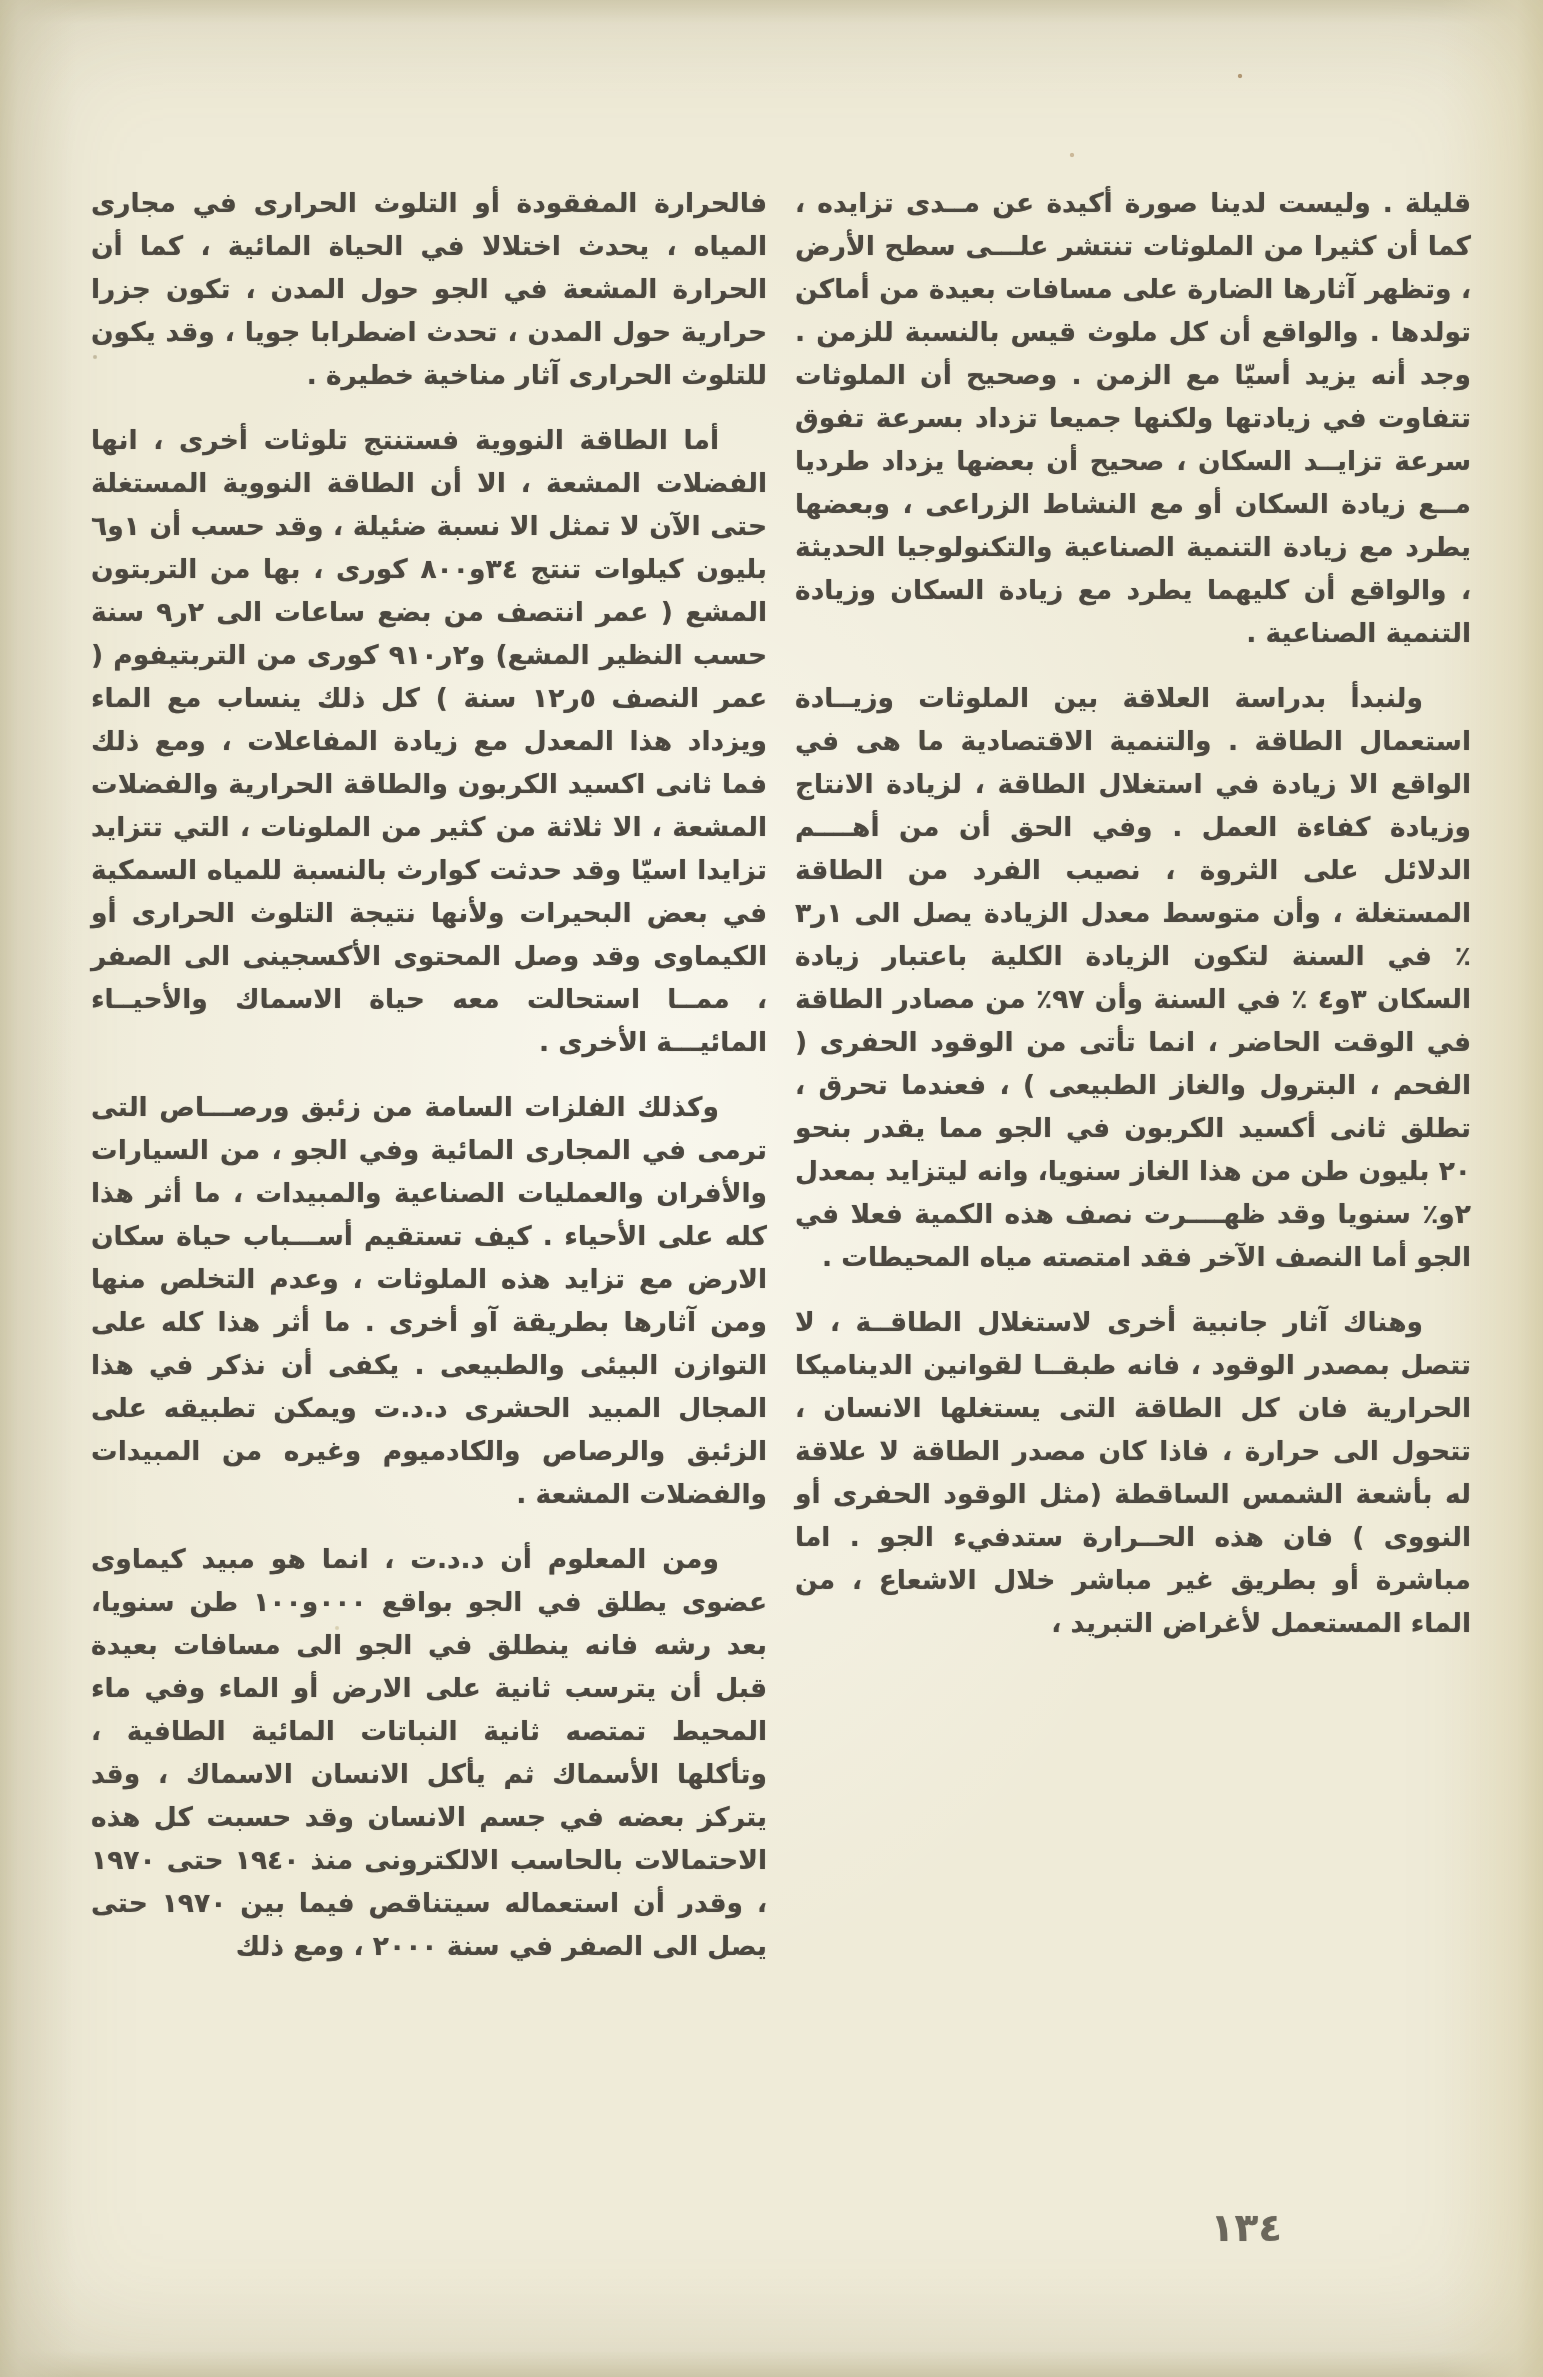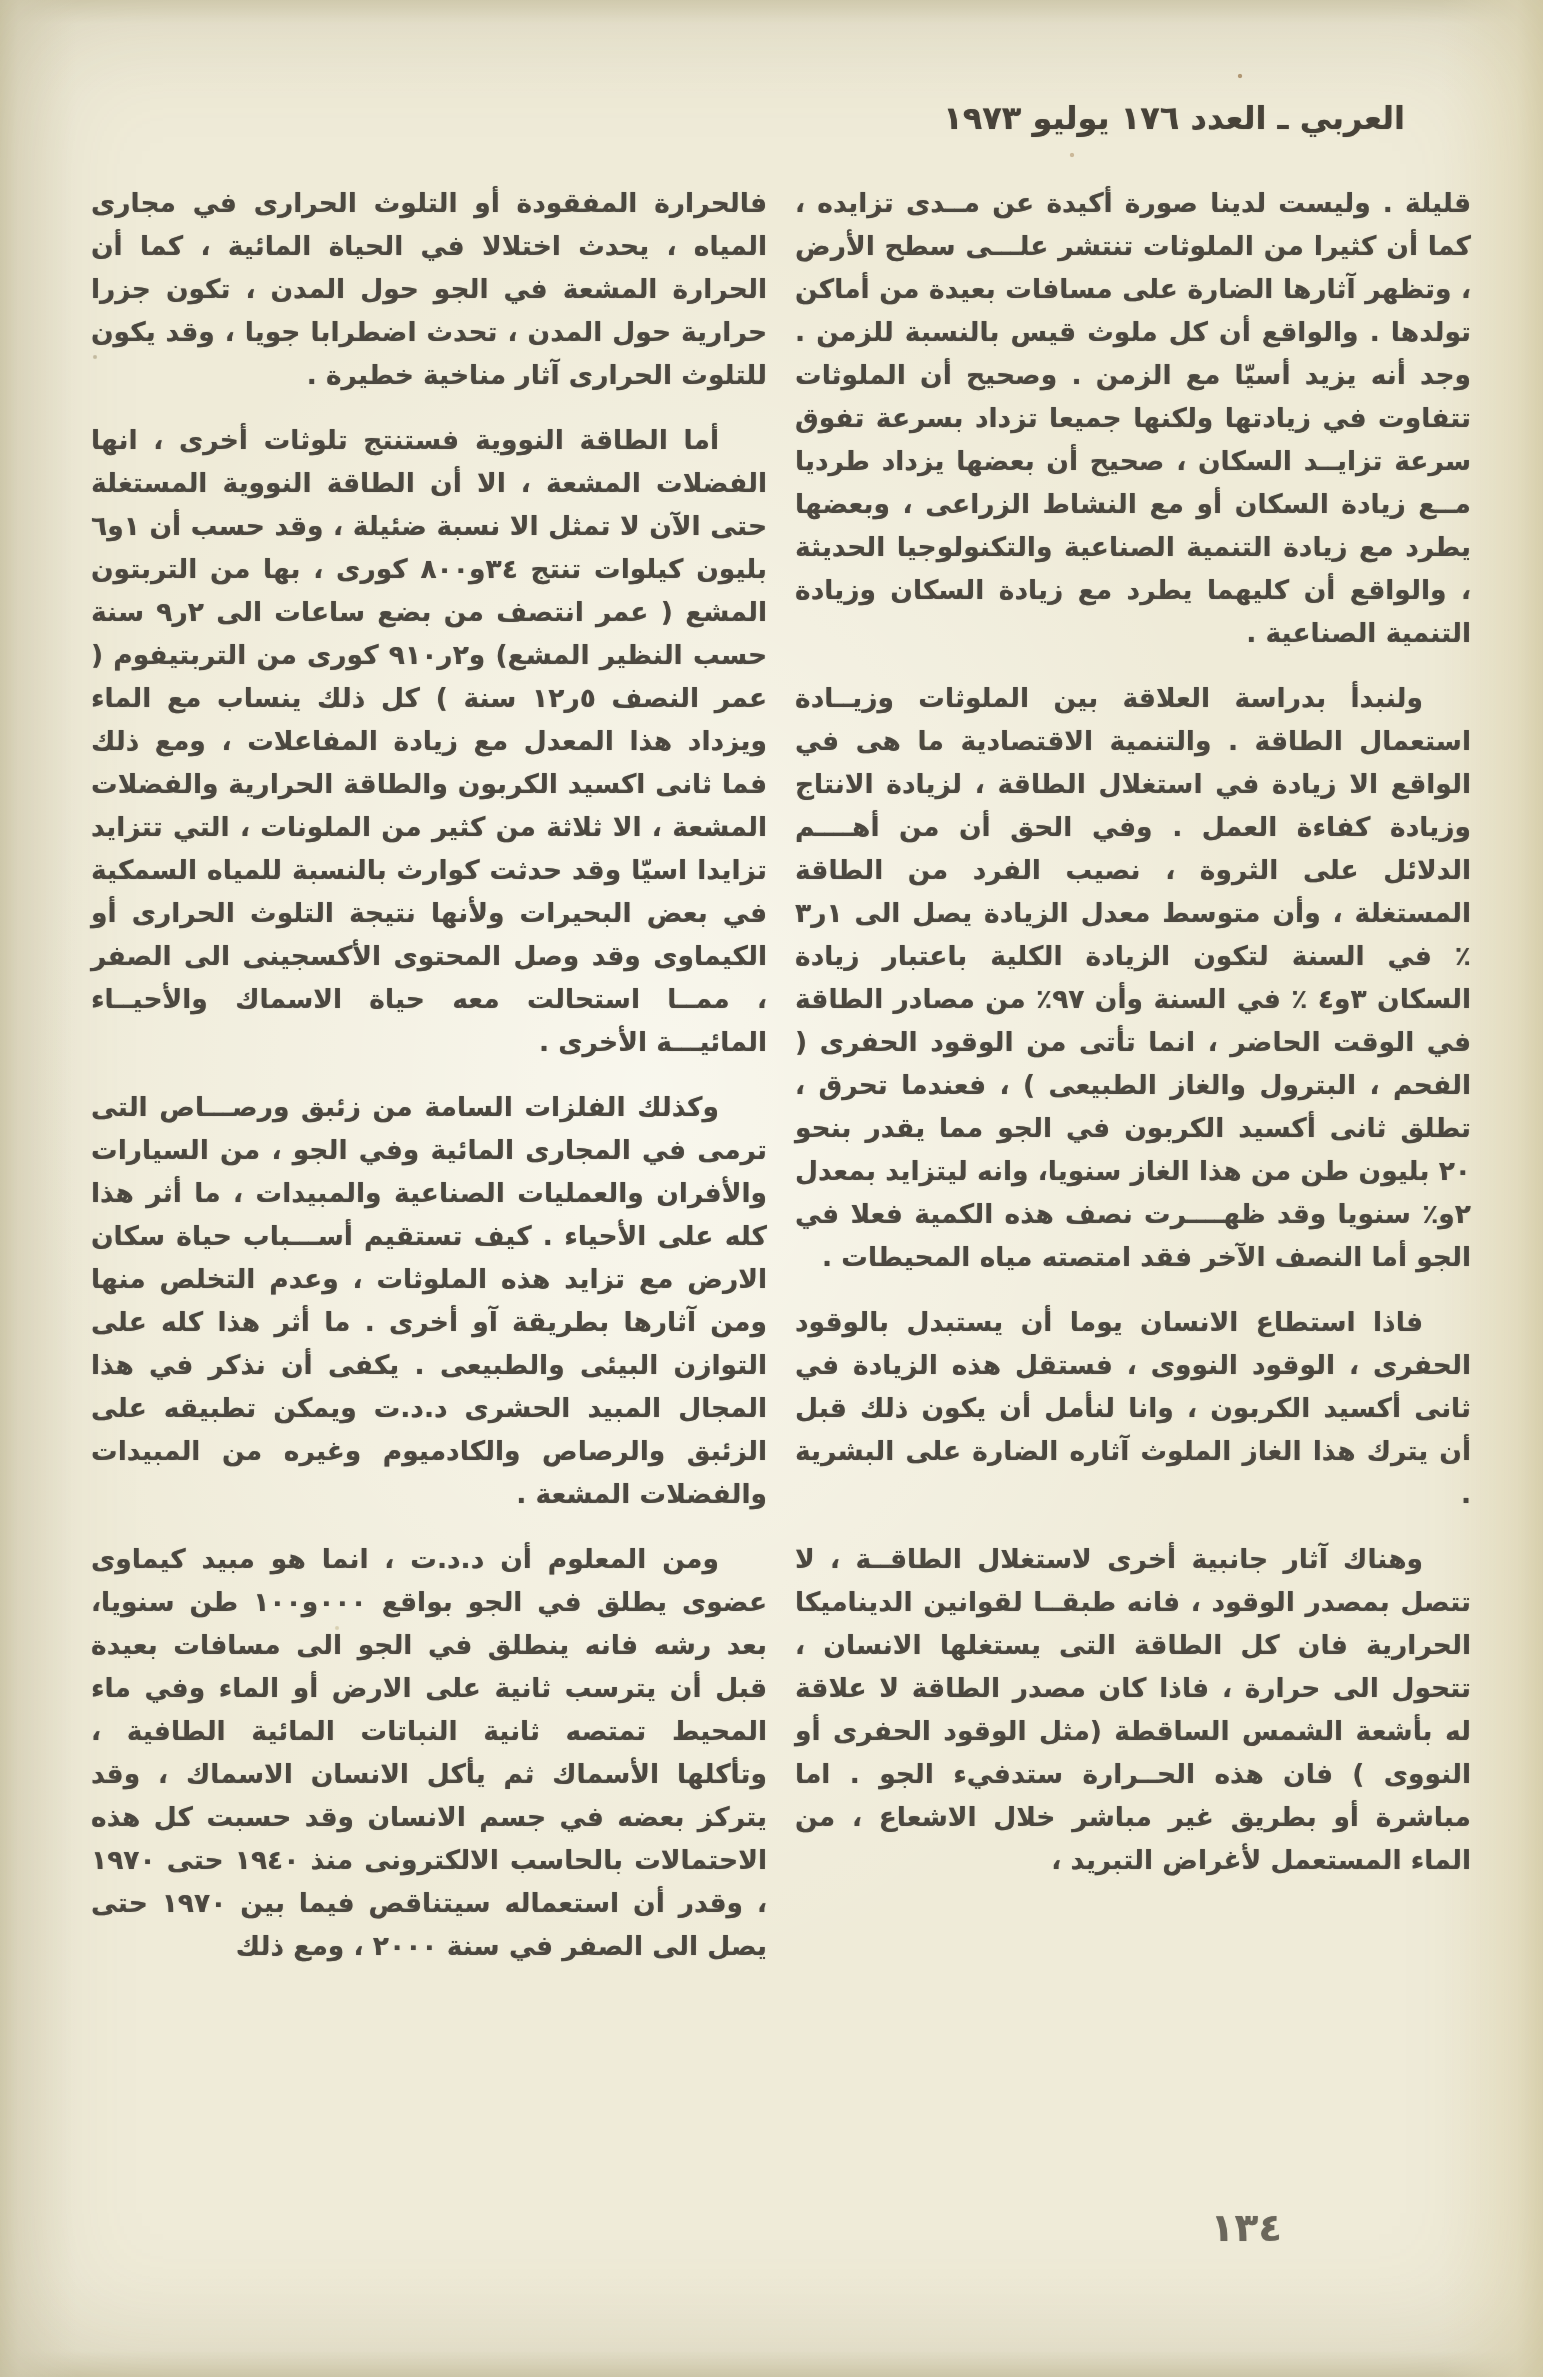--- a/index.html
+++ b/index.html
@@ -68,26 +68,24 @@
     font-weight:bold;
     color:#6b675c;
     text-shadow:0 0 0.9px rgba(90,85,70,.4);
   }
 </style>
 </head>
 <body>
 
 <div class="page">
 
-  <div class="issue-header">العربي ـ العدد ١٧٦ يوليو ١٩٧٣</div>
 
   <div class="col col-right" style="color: rgb(76, 72, 64);">
       <p>قليلة . وليست لدينا صورة أكيدة عن مــدى تزايده ، كما أن كثيرا من الملوثات تنتشر علـــى سطح الأرض ، وتظهر آثارها الضارة على مسافات بعيدة من أماكن تولدها . والواقع أن كل ملوث قيس بالنسبة للزمن . وجد أنه يزيد أسيّا مع الزمن . وصحيح أن الملوثات تتفاوت في زيادتها ولكنها جميعا تزداد بسرعة تفوق سرعة تزايــد السكان ، صحيح أن بعضها يزداد طرديا مــع زيادة السكان أو مع النشاط الزراعى ، وبعضها يطرد مع زيادة التنمية الصناعية والتكنولوجيا الحديثة ، والواقع أن كليهما يطرد مع زيادة السكان وزيادة التنمية الصناعية .</p>
       <p class="indent">ولنبدأ بدراسة العلاقة بين الملوثات وزيــادة استعمال الطاقة . والتنمية الاقتصادية ما هى في الواقع الا زيادة في استغلال الطاقة ، لزيادة الانتاج وزيادة كفاءة العمل . وفي الحق أن من أهــــم الدلائل على الثروة ، نصيب الفرد من الطاقة المستغلة ، وأن متوسط معدل الزيادة يصل الى ١ر٣ ٪ في السنة لتكون الزيادة الكلية باعتبار زيادة السكان ٣و٤ ٪ في السنة وأن ٩٧٪ من مصادر الطاقة في الوقت الحاضر ، انما تأتى من الوقود الحفرى ( الفحم ، البترول والغاز الطبيعى ) ، فعندما تحرق ، تطلق ثانى أكسيد الكربون في الجو مما يقدر بنحو ٢٠ بليون طن من هذا الغاز سنويا، وانه ليتزايد بمعدل ٢و٪ سنويا وقد ظهــــرت نصف هذه الكمية فعلا في الجو أما النصف الآخر فقد امتصته مياه المحيطات .</p>
-      <p class="indent">فاذا استطاع الانسان يوما أن يستبدل بالوقود الحفرى ، الوقود النووى ، فستقل هذه الزيادة في ثانى أكسيد الكربون ، وانا لنأمل أن يكون ذلك قبل أن يترك هذا الغاز الملوث آثاره الضارة على البشرية .</p>
       <p class="indent">وهناك آثار جانبية أخرى لاستغلال الطاقــة ، لا تتصل بمصدر الوقود ، فانه طبقــا لقوانين الديناميكا الحرارية فان كل الطاقة التى يستغلها الانسان ، تتحول الى حرارة ، فاذا كان مصدر الطاقة لا علاقة له بأشعة الشمس الساقطة (مثل الوقود الحفرى أو النووى ) فان هذه الحــرارة ستدفيء الجو . اما مباشرة أو بطريق غير مباشر خلال الاشعاع ، من الماء المستعمل لأغراض التبريد ،</p>
     </div>
 
   <div class="col col-left" style="color: rgb(76, 72, 64);">
       <p>فالحرارة المفقودة أو التلوث الحرارى في مجارى المياه ، يحدث اختلالا في الحياة المائية ، كما أن الحرارة المشعة في الجو حول المدن ، تكون جزرا حرارية حول المدن ، تحدث اضطرابا جويا ، وقد يكون للتلوث الحرارى آثار مناخية خطيرة .</p>
       <p class="indent">أما الطاقة النووية فستنتج تلوثات أخرى ، انها الفضلات المشعة ، الا أن الطاقة النووية المستغلة حتى الآن لا تمثل الا نسبة ضئيلة ، وقد حسب أن ١و٦ بليون كيلوات تنتج ٣٤و٨٠٠ كورى ، بها من التربتون المشع ( عمر انتصف من بضع ساعات الى ٢ر٩ سنة حسب النظير المشع) و٢ر٩١٠ كورى من التربتيفوم ( عمر النصف ٥ر١٢ سنة ) كل ذلك ينساب مع الماء ويزداد هذا المعدل مع زيادة المفاعلات ، ومع ذلك فما ثانى اكسيد الكربون والطاقة الحرارية والفضلات المشعة ، الا ثلاثة من كثير من الملونات ، التي تتزايد تزايدا اسيّا وقد حدثت كوارث بالنسبة للمياه السمكية في بعض البحيرات ولأنها نتيجة التلوث الحرارى أو الكيماوى وقد وصل المحتوى الأكسجينى الى الصفر ، ممــا استحالت معه حياة الاسماك والأحيــاء المائيـــة الأخرى .</p>
       <p class="indent">وكذلك الفلزات السامة من زئبق ورصـــاص التى ترمى في المجارى المائية وفي الجو ، من السيارات والأفران والعمليات الصناعية والمبيدات ، ما أثر هذا كله على الأحياء . كيف تستقيم أســـباب حياة سكان الارض مع تزايد هذه الملوثات ، وعدم التخلص منها ومن آثارها بطريقة آو أخرى . ما أثر هذا كله على التوازن البيئى والطبيعى . يكفى أن نذكر في هذا المجال المبيد الحشرى د.د.ت ويمكن تطبيقه على الزئبق والرصاص والكادميوم وغيره من المبيدات والفضلات المشعة .</p>
       <p class="indent">ومن المعلوم أن د.د.ت ، انما هو مبيد كيماوى عضوى يطلق في الجو بواقع ٠٠٠و١٠٠ طن سنويا، بعد رشه فانه ينطلق في الجو الى مسافات بعيدة قبل أن يترسب ثانية على الارض أو الماء وفي ماء المحيط تمتصه ثانية النباتات المائية الطافية ، وتأكلها الأسماك ثم يأكل الانسان الاسماك ، وقد يتركز بعضه في جسم الانسان وقد حسبت كل هذه الاحتمالات بالحاسب الالكترونى منذ ١٩٤٠ حتى ١٩٧٠ ، وقدر أن استعماله سيتناقص فيما بين ١٩٧٠ حتى يصل الى الصفر في سنة ٢٠٠٠ ، ومع ذلك</p>
     </div>
 

